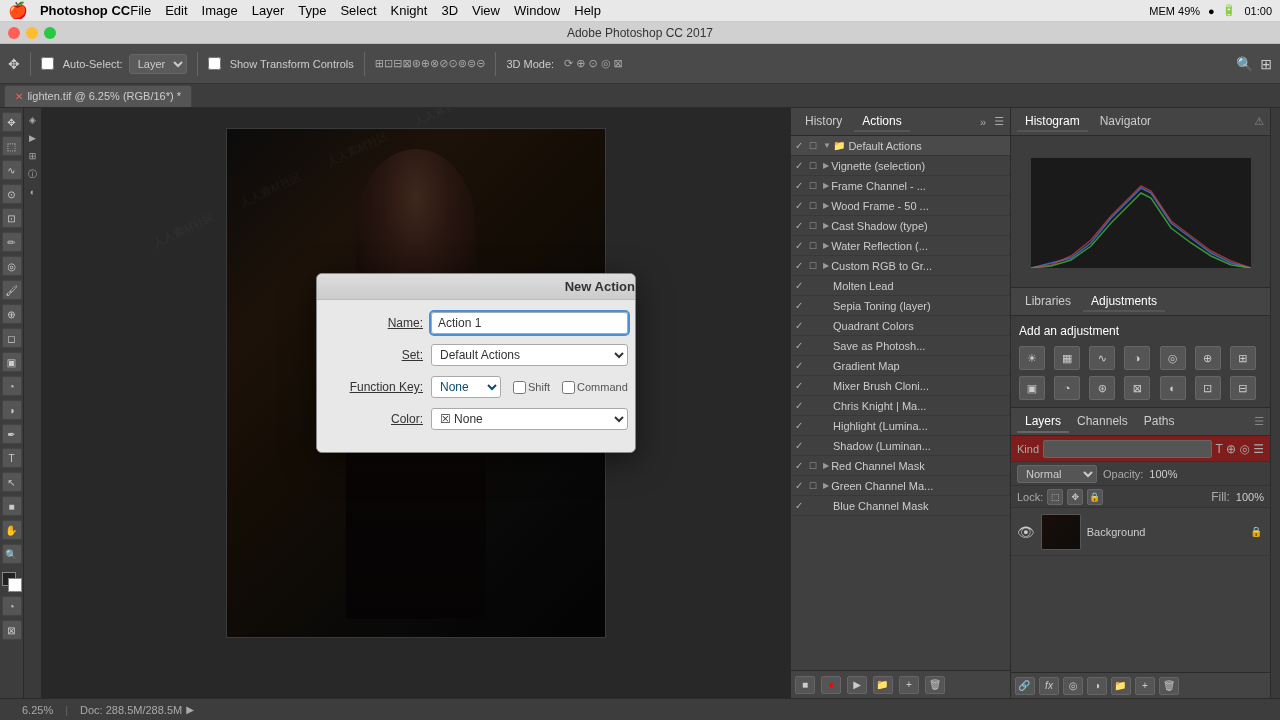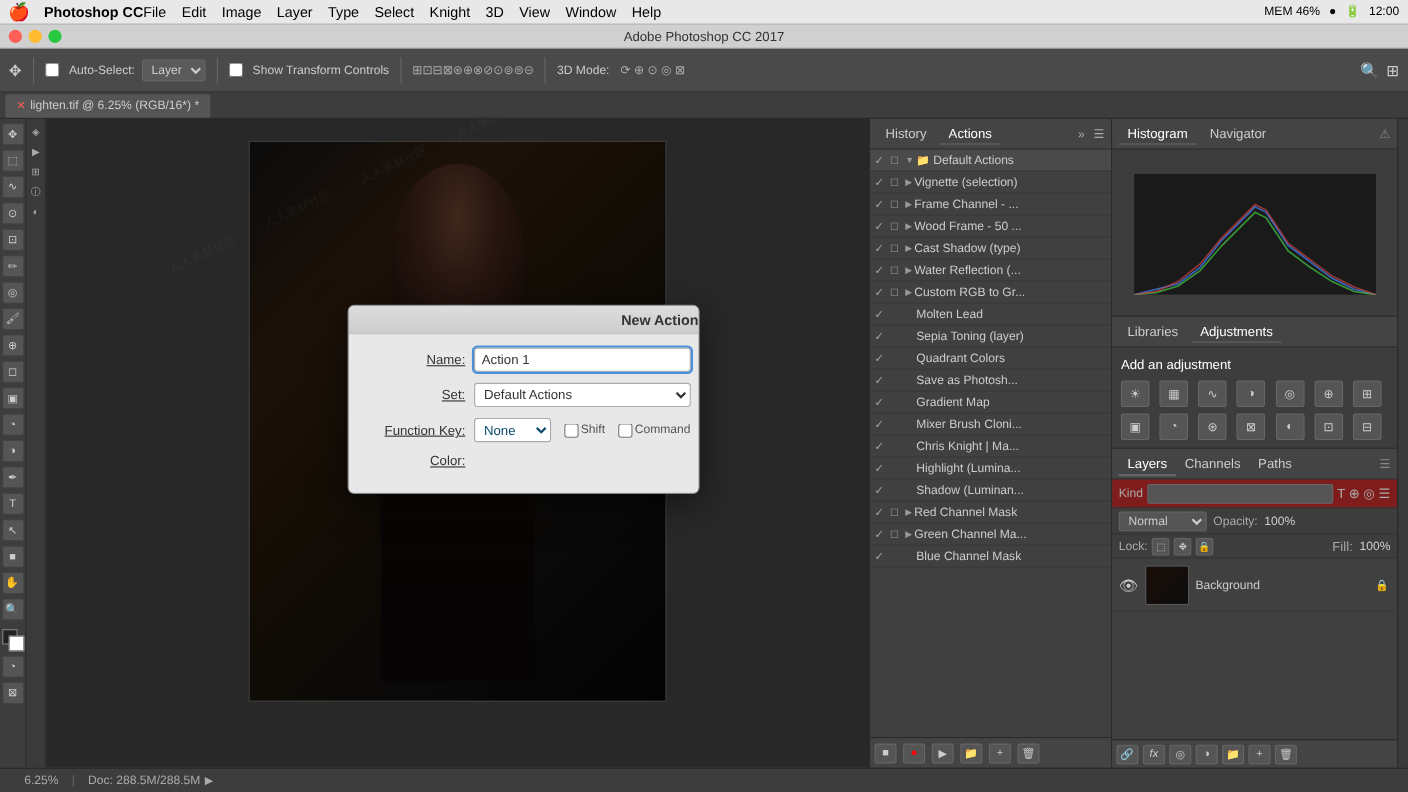--- a/index.html
+++ b/index.html
@@ -286,24 +286,24 @@
       <span class="menubar-item">Layer</span>
       <span class="menubar-item">Type</span>
       <span class="menubar-item">Select</span>
       <span class="menubar-item">Knight</span>
       <span class="menubar-item">3D</span>
       <span class="menubar-item">View</span>
       <span class="menubar-item">Window</span>
       <span class="menubar-item">Help</span>
     </div>
     <div class="menubar-right">
-      <span>MEM 46%</span>
+      <span>MEM 49%</span>
       <span>●</span>
       <span>🔋</span>
-      <span>12:00</span>
+      <span>01:00</span>
     </div>
   </div>
 
   <div class="titlebar">
     <div class="traffic-lights">
       <div class="tl tl-red"></div>
       <div class="tl tl-yellow"></div>
       <div class="tl tl-green"></div>
     </div>
     <span>Adobe Photoshop CC 2017</span>
@@ -423,20 +423,25 @@
                     <span style="font-size:11px;color:#555;">Shift</span>
                   </label>
                   <label style="display:flex;align-items:center;gap:2px;margin-left:4px;">
                     <input type="checkbox" style="">
                     <span style="font-size:11px;color:#555;">Command</span>
                   </label>
                 </div>
 
                 <div class="dialog-row">
                   <span class="dialog-label">Color:</span>
+                  <select class="dialog-select">
+                    <option>☒ None</option>
+                    <option>Red</option>
+                    <option>Orange</option>
+                  </select>
                 </div>
               </div>
               <div class="dialog-buttons">
                 <button class="dialog-btn-primary">Record</button>
                 <button class="dialog-btn-secondary">Cancel</button>
               </div>
             </div>
           </div>
         </div>
       </div>

